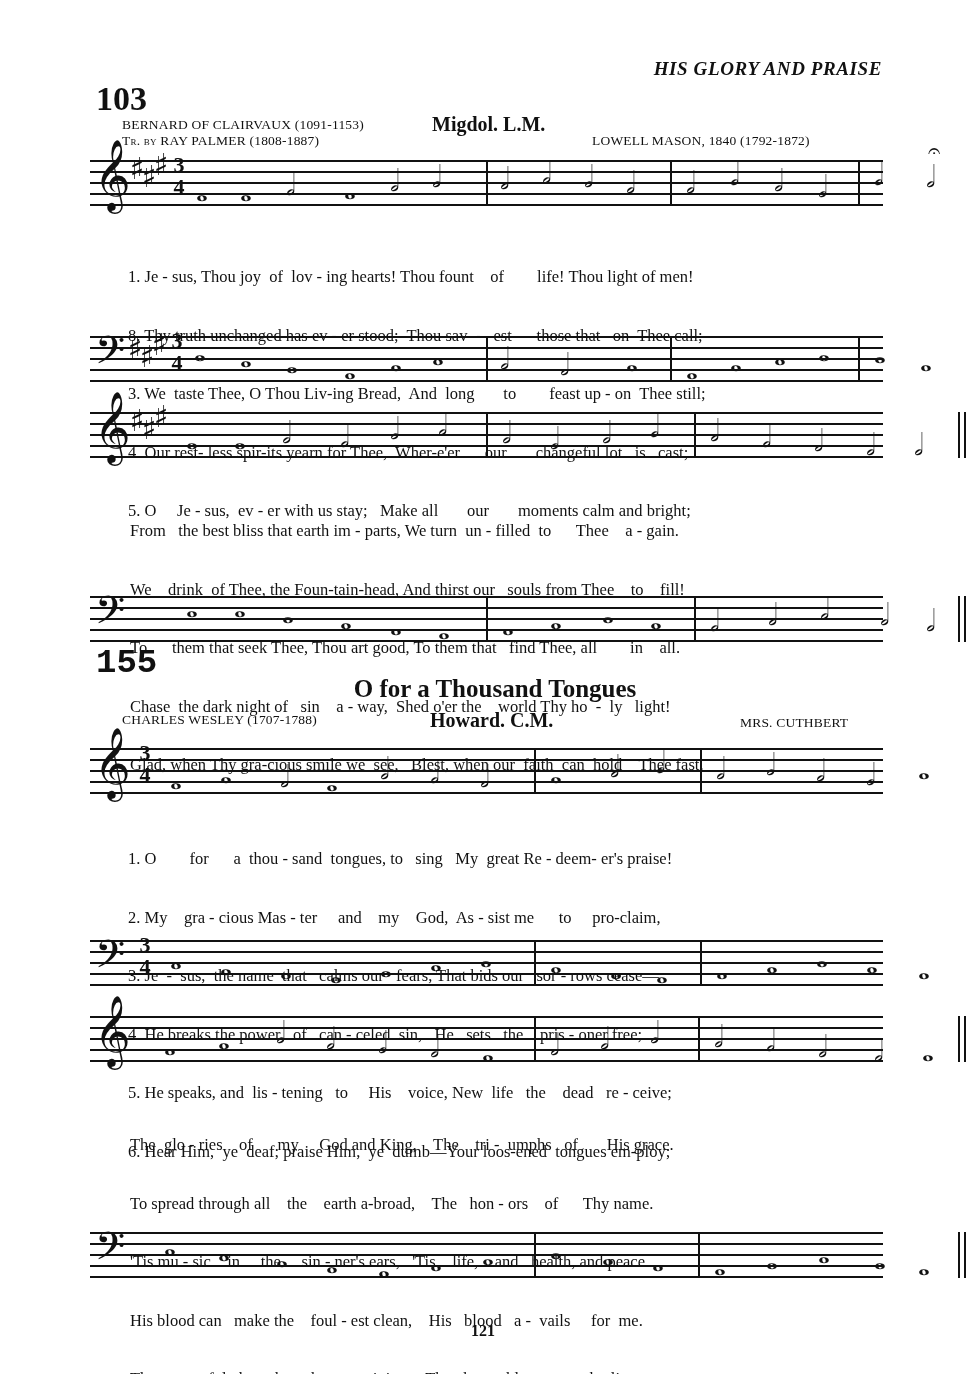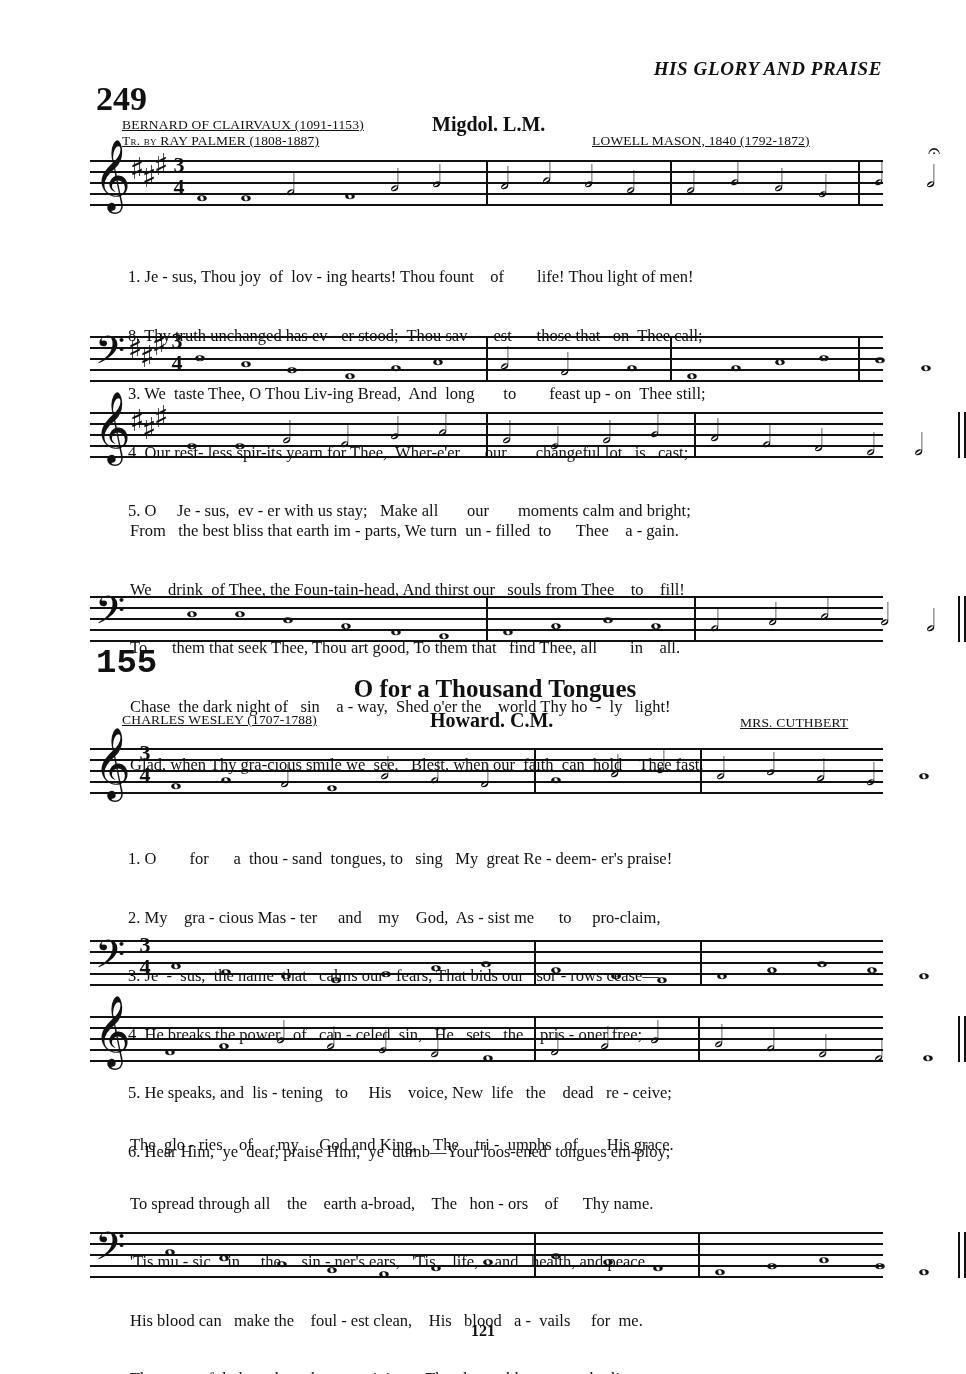--- a/index.html
+++ b/index.html
@@ -48,21 +48,20 @@
     font-size: 25px;
     text-align: center;
     width: 620px;
   }
   .credit {
     position: absolute;
     font-family: "Liberation Serif", serif;
     font-size: 13.5px;
     letter-spacing: 0.2px;
     white-space: nowrap;
-    text-decoration: underline;
   }
   .smallcaps {
     font-variant: small-caps;
   }
   .tune-name {
     position: absolute;
     font-family: "Liberation Serif", serif;
     font-weight: bold;
     font-size: 20px;
     white-space: nowrap;
@@ -165,21 +164,21 @@
     font-size: 16px;
   }
 </style>
 </head>
 <body>
 
 <div class="page">
 
   <div class="running-head">HIS GLORY AND PRAISE</div>
 
-  <div class="hymn-number" style="left:96px; top:80px;">249</div>
+  <div class="hymn-number" style="left:96px; top:80px;">103</div>
   <div class="credit smallcaps" style="left:122px; top:117px;">BERNARD OF CLAIRVAUX  (1091-1153)</div>
   <div class="tune-name" style="left:432px; top:113px;">Migdol. L.M.</div>
   <div class="credit smallcaps" style="left:122px; top:133px;">Tr. by RAY PALMER (1808-1887)</div>
   <div class="credit smallcaps" style="left:592px; top:133px;">LOWELL MASON, 1840 (1792-1872)</div>
 
   <div class="staff" style="top:160px;">
     <div class="line l0"></div>
       <div class="line l1"></div>
       <div class="line l2"></div>
       <div class="line l3"></div>

